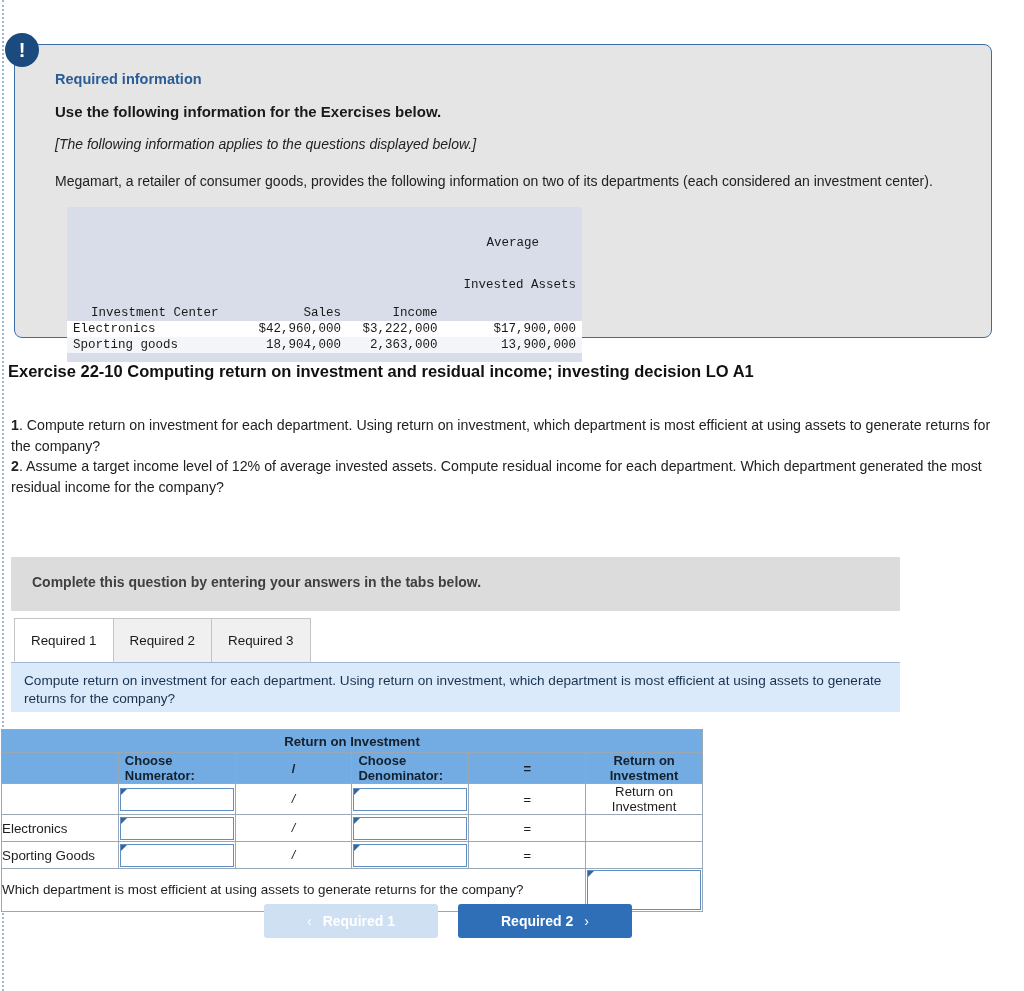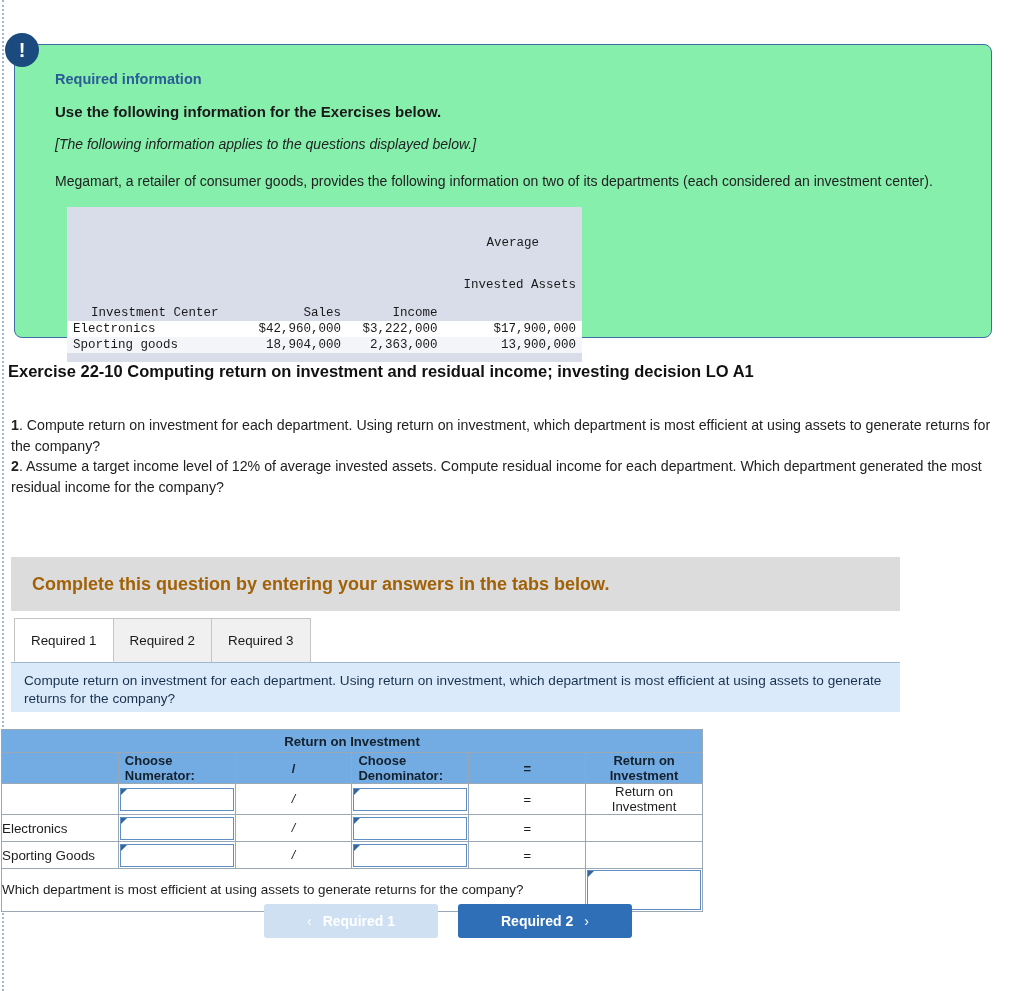--- a/index.html
+++ b/index.html
@@ -29,21 +29,21 @@
   
   .info-box {
     position: absolute;
     left: 14px;
     top: 44px;
     width: 978px;
     height: 294px;
     box-sizing: border-box;
     border: 1px solid #3c6ea5;
     border-radius: 8px;
-    background: #86efac;
+    background: #e5e5e5;
   }
   .info-badge {
     position: absolute;
     left: 5px;
     top: 33px;
     width: 34px;
     height: 34px;
     border-radius: 50%;
     background: #1b4a7f;
     color: #ffffff;
@@ -146,23 +146,23 @@
     top: 557px;
     width: 889px;
     height: 54px;
     background: #dcdcdc;
     box-sizing: border-box;
   }
   .complete-band span {
     position: absolute;
     left: 21px;
     top: 17px;
-    font-size: 18px;
-    font-weight: bold;
-    color: #a16207;
+    font-size: 14px;
+    font-weight: bold;
+    color: #404040;
   }
 
   
   .tabs {
     position: absolute;
     left: 14px;
     top: 618px;
     height: 44px;
     display: flex;
     align-items: stretch;

